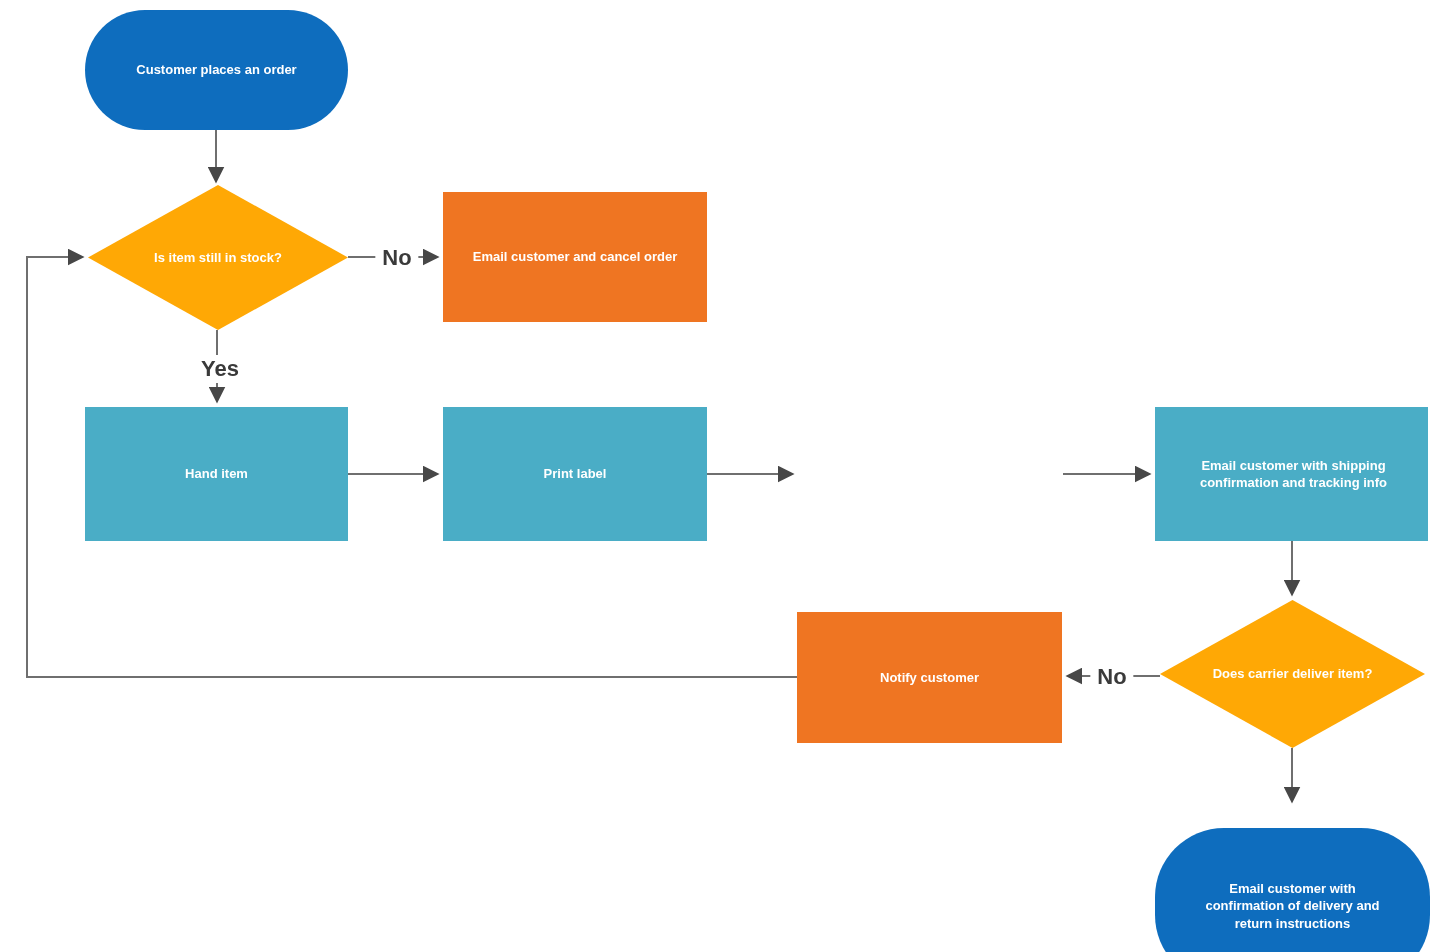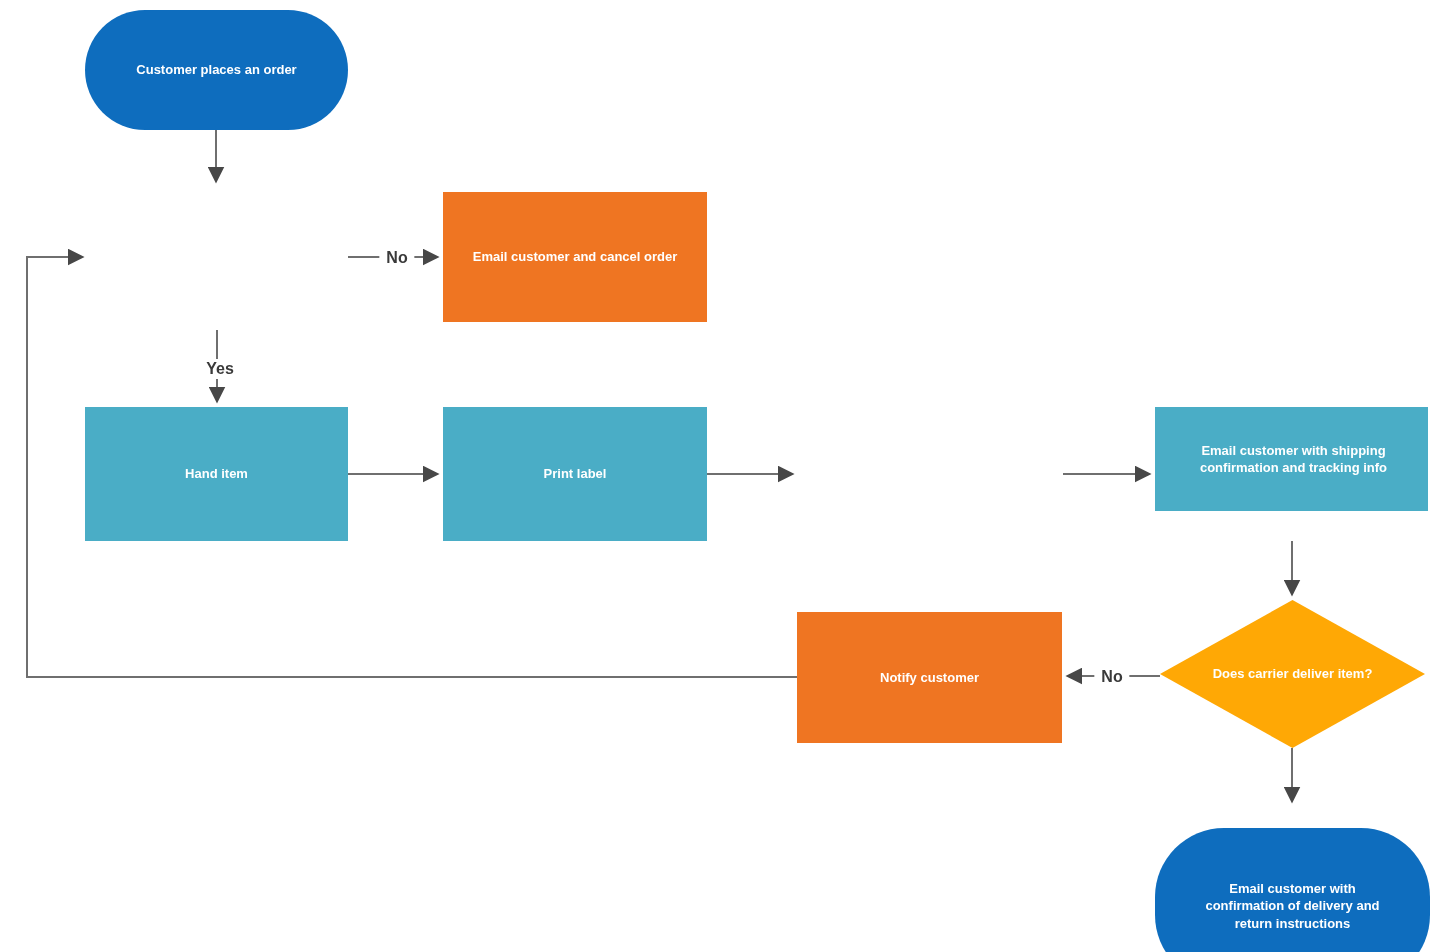--- a/index.html
+++ b/index.html
@@ -55,32 +55,32 @@
     background:var(--decision);
     clip-path:polygon(50% 0, 100% 50%, 50% 100%, 0 50%);
     padding:0 46px;
   }
   .edge-label{
     position:absolute;
     transform:translate(-50%,-50%);
     background:var(--background);
     color:var(--edge-label-text);
     font-weight:bold;
-    font-size:16px;
+    font-size:22px;
     padding:1px 7px;
     white-space:nowrap;
   }
   
   #node-start            {left:85px;  top:10px;  width:263px; height:120px;}
   #node-decision-stock   {left:88px;  top:185px; width:260px; height:145px;}
   #node-cancel-order     {left:443px; top:192px; width:264px; height:130px;}
   #node-pack-item        {left:85px;  top:407px; width:263px; height:134px;}
   #node-print-label      {left:443px; top:407px; width:264px; height:134px;}
   #node-hand-off         {left:798px; top:407px; width:265px; height:134px;}
-  #node-email-shipping   {left:1155px;top:407px; width:273px; height:104px;padding-left:20px;}
+  #node-email-shipping   {left:1155px;top:407px; width:273px; height:134px;padding-left:20px;}
   #node-decision-deliver {left:1160px;top:600px; width:265px; height:148px;}
   #node-notify-customer  {left:797px; top:612px; width:265px; height:131px;}
   #node-end              {left:1155px;top:828px; width:275px; height:156px; border-radius:69px;}
   
   #edge-label-no-1 {left:397px;  top:258px;}
   #edge-label-yes-1{left:220px;  top:369px;}
   #edge-label-no-2 {left:1112px; top:677px;}
 </style>
 </head>
 <body>
@@ -102,20 +102,23 @@
     <path class="edge" d="M1292,541 L1292,594" marker-end="url(#arrow)"></path>
     <path class="edge" d="M1160,676 L1068,676" marker-end="url(#arrow)"></path>
     <path class="edge" d="M797,677 L27,677 L27,257 L82,257" marker-end="url(#arrow)"></path>
     <path class="edge" d="M1292,748 L1292,801" marker-end="url(#arrow)"></path>
   </svg>
 
   <div id="node-start" class="node terminator">
     <span>Customer places an order</span>
   </div>
 
+  <div id="node-decision-stock" class="node decision">
+    <span>Is item still in stock?</span>
+  </div>
 
   <div id="node-cancel-order" class="node process-orange">
     <span>Email customer and cancel order</span>
   </div>
 
   <div id="node-pack-item" class="node process-teal">
     <span>Hand item</span>
   </div>
 
   <div id="node-print-label" class="node process-teal">

